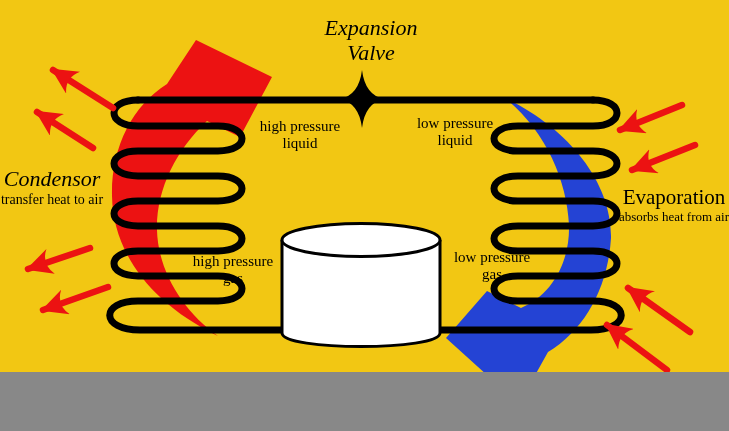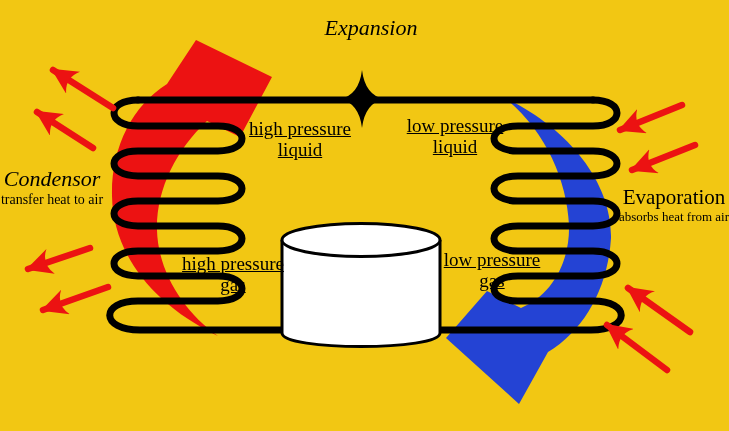--- a/index.html
+++ b/index.html
@@ -1,28 +1,28 @@
 <!DOCTYPE html>
 <html><head>
 <meta charset="utf-8">
 <title>Diagram</title>
 <style>
   html,body { margin:0; padding:0; background:#888; }
   #stage {
-    position:relative; width:729px; height:431px; overflow:hidden;
+    position:relative; width:729px; height:372px; overflow:hidden;
     background:#F2C713;
     font-family:"Liberation Serif", serif;
   }
   #stage svg { position:absolute; left:0; top:0; }
   .lbl {
     position:absolute; color:#000; text-align:center; line-height:1.12;
     white-space:nowrap; transform:translateX(-50%);
     font-family:"Liberation Serif", serif;
   }
-  .state { font-size:19px;text-decoration:underline; }
+  .state { font-size:15px; }
   .lbl span { display:block; }
   #expansion-label   { left:371px; top:16px;  font-size:22px; font-style:italic; }
   #hp-liquid-label   { left:300px; top:118px; }
   #lp-liquid-label   { left:455px; top:115px; }
   #hp-gas-label      { left:233px; top:253px; }
   #lp-gas-label      { left:492px; top:249px; }
   #condensor-label   { left:52px;  top:167px; }
   #condensor-label .t { font-size:22px; font-style:italic; }
   #condensor-label .s { font-size:14px; }
   #evaporation-label { left:674px; top:186px; }
@@ -96,20 +96,21 @@
       <line x1="108" y1="287" x2="43" y2="310" marker-end="url(#barb)"></line>
       <line x1="682" y1="105" x2="620" y2="130" marker-end="url(#barb)"></line>
       <line x1="695" y1="145" x2="632" y2="170" marker-end="url(#barb)"></line>
       <line x1="690" y1="332" x2="628" y2="288" marker-end="url(#barb)"></line>
       <line x1="667" y1="370" x2="607" y2="325" marker-end="url(#barb)"></line>
     </g>
   </svg>
 
   <div class="lbl" id="expansion-label">
     <span>Expansion</span>
+    <span>Valve</span>
   </div>
 
   <div class="lbl state" id="hp-liquid-label">
     <span>high pressure</span>
     <span>liquid</span>
   </div>
 
   <div class="lbl state" id="lp-liquid-label">
     <span>low pressure</span>
     <span>liquid</span>

